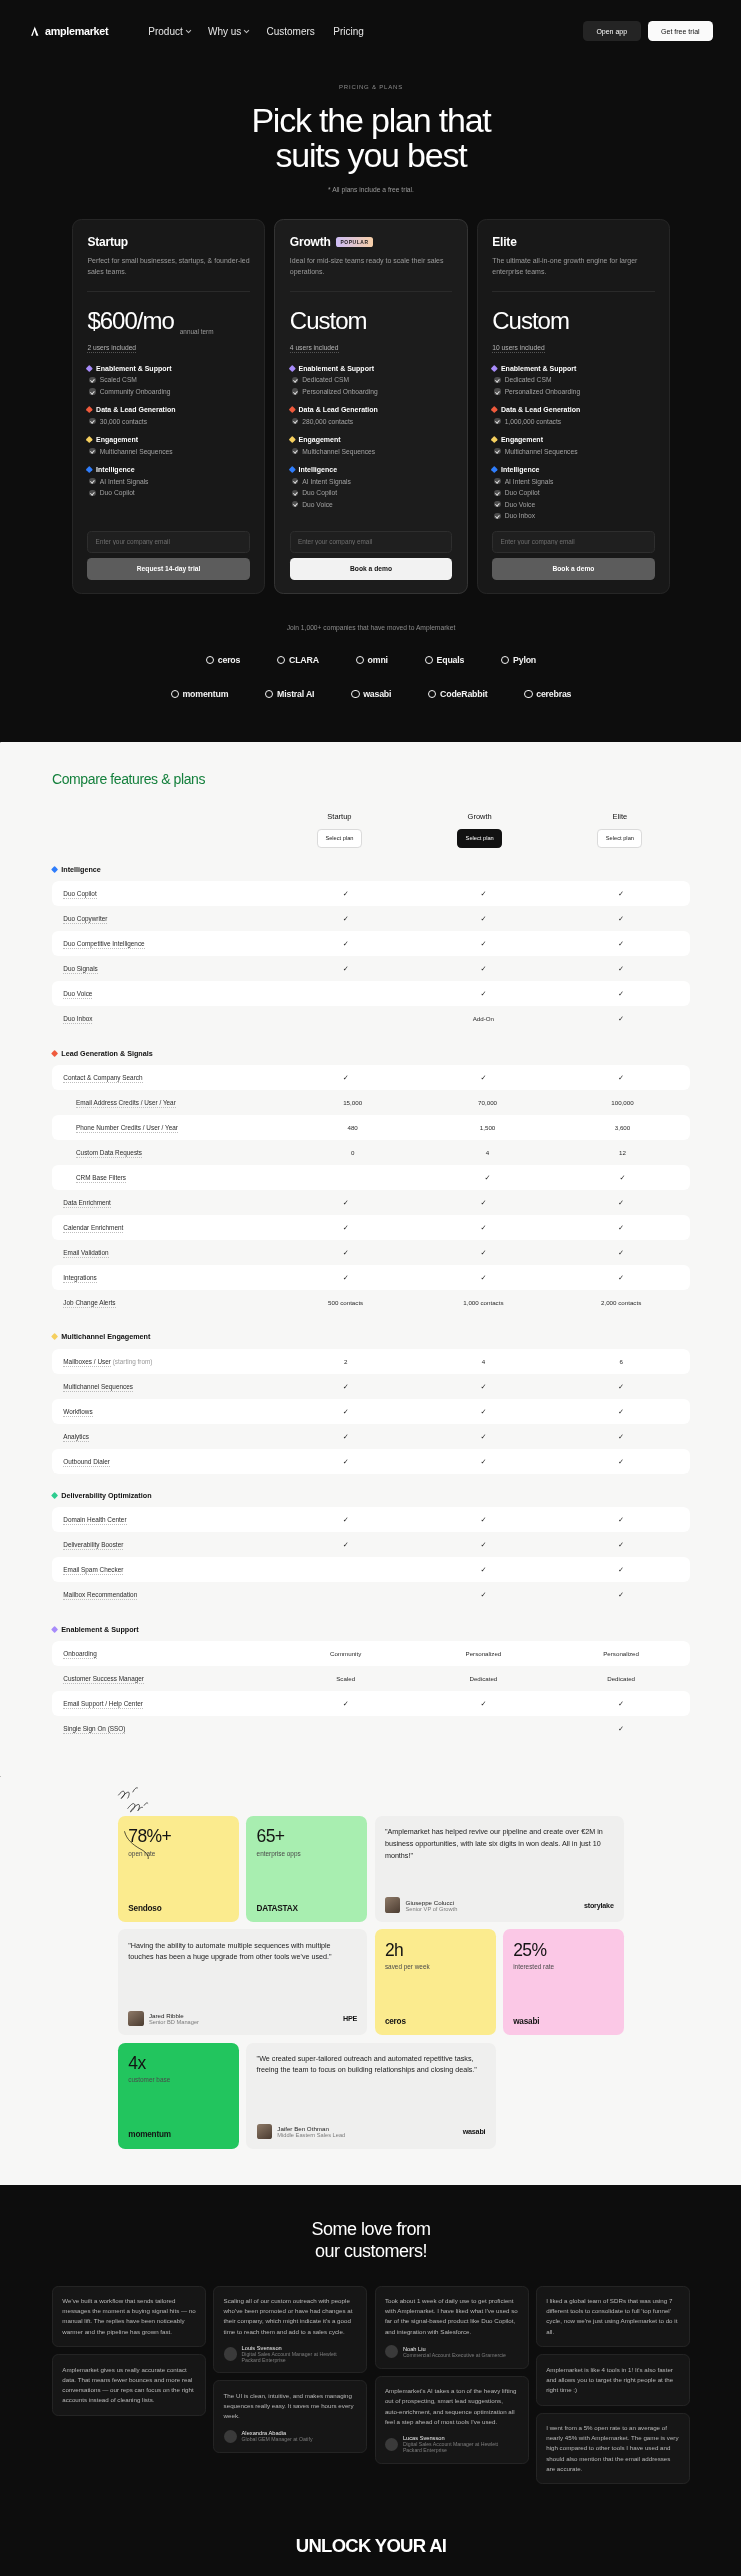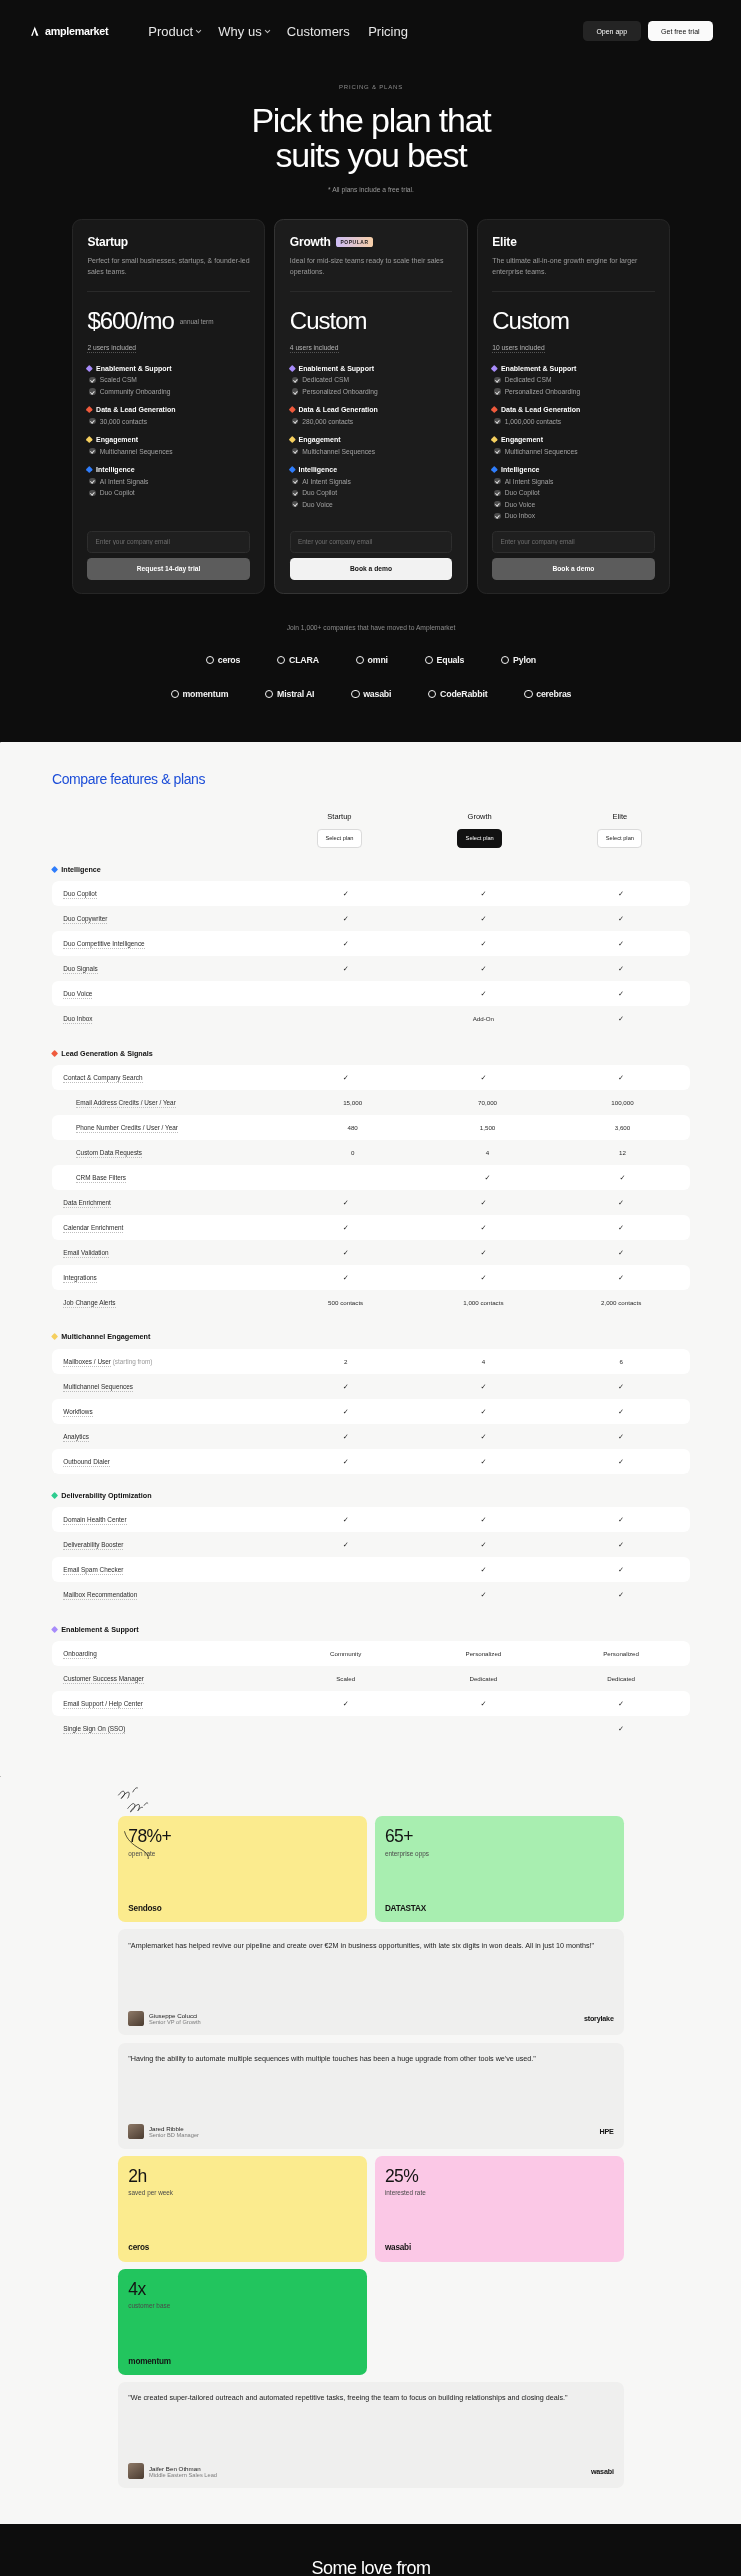--- a/index.html
+++ b/index.html
@@ -7,42 +7,42 @@
   body{width:742px;overflow-x:hidden}
   .wrap{width:742px;position:relative}
 
   
   .header{height:62px;display:flex;align-items:center;padding:0 29px;background:#0d0d0d;position:relative;z-index:20}
   .logo{display:flex;align-items:center;gap:3.6px}
   .logo-mark{width:12.4px;height:12.4px;position:relative}
   .logo-mark:before{content:"";position:absolute;left:1.5px;top:1px;width:0;height:0;border-left:4.6px solid transparent;border-right:4.6px solid transparent;border-bottom:10.8px solid #fff;clip-path:polygon(0 100%,50% 0,100% 100%,72% 100%,50% 42%,28% 100%)}
   .logo-text{color:#fff;font-size:10.8px;font-weight:600;letter-spacing:-0.3px}
   .nav{display:flex;align-items:center;gap:18.5px;margin-left:40px}
-  .nav a{color:#e7e7e7;font-size:13px;text-decoration:none;display:flex;align-items:center;gap:3.1px}
+  .nav a{color:#e7e7e7;font-size:10px;text-decoration:none;display:flex;align-items:center;gap:3.1px}
   .chev{display:inline-block;width:3.6px;height:3.6px;border-right:0.7px solid #bdbdbd;border-bottom:0.7px solid #bdbdbd;transform:rotate(45deg) translateY(-1px)}
   .hd-actions{margin-left:auto;display:flex;align-items:center;gap:7.2px}
   .btn-dark{background:#242424;color:#fff;border:none;border-radius:4.6px;padding:6.7px 13.4px;font-size:7px;font-family:inherit;cursor:pointer}
   .btn-light{background:#fafafa;color:#111;border:none;border-radius:4.6px;padding:6.7px 13.4px;font-size:7px;font-family:inherit;cursor:pointer}
 
   
   .hero{text-align:center;padding:21.6px 0 2.1px}
   .eyebrow{color:#8c8c8c;font-size:6px;letter-spacing:0.8px;text-transform:uppercase}
   .hero h1{color:#fff;font-size:34px;line-height:1.03;letter-spacing:-1.2px;font-weight:500;margin-top:13.4px}
   .hero-sub{color:#9a9a9a;font-size:6.7px;margin-top:13.4px}
 
   
   .plans{display:flex;gap:9.3px;justify-content:center;margin-top:23px;padding:0 72px}
   .card{flex:1;background:#181818;border:0.5px solid #262626;border-radius:9.3px;padding:15.5px 14.4px 13.4px;display:flex;flex-direction:column;min-height:361px}
   .card.featured{background:#1c1c1c;border-color:#343434}
   .plan-top{display:flex;align-items:center;gap:5.2px}
   .plan-name{color:#fff;font-size:12px;font-weight:600;letter-spacing:-0.2px}
   .badge{font-size:4.9px;letter-spacing:0.6px;font-weight:700;color:#1a1a1a;background:linear-gradient(90deg,#cdbdf5,#f7cfa8);border-radius:2.6px;padding:2.1px 4.6px}
   .plan-desc{color:#9c9c9c;font-size:7px;line-height:1.5;margin-top:7.2px;min-height:21.6px}
   .divider{height:0.5px;background:#2a2a2a;margin:13.4px 0 0}
-  .price{color:#fff;font-size:24px;font-weight:500;letter-spacing:-1px;margin-top:15.5px;display:flex;align-items:center;gap:6px}
+  .price{color:#fff;font-size:24px;font-weight:500;letter-spacing:-1px;margin-top:15.5px;display:flex;align-items:flex-end;gap:6px}
   .price small{font-size:6.4px;color:#9a9a9a;letter-spacing:0;font-weight:400}
   .users{color:#b5b5b5;font-size:6.7px;margin-top:9.3px;border-bottom:0.5px dotted #555;display:inline-block;padding-bottom:1px;align-self:flex-start}
   .fgroup{margin-top:11.3px}
   .fgroup-title{display:flex;align-items:center;gap:4.1px;color:#fff;font-size:7px;font-weight:600}
   .dia{width:4.6px;height:4.6px;transform:rotate(45deg);border-radius:0.8px;flex:none}
   .fitem{display:flex;align-items:center;gap:4.1px;color:#a3a3a3;font-size:6.7px;margin-top:4.6px;padding-left:2.1px}
   .chk{width:6.2px;height:6.2px;border-radius:50%;background:#4c4c4c;position:relative;flex:none}
   .chk:after{content:"";position:absolute;left:1.8px;top:1.2px;width:1.5px;height:2.8px;border-right:0.7px solid #dcdcdc;border-bottom:0.7px solid #dcdcdc;transform:rotate(42deg)}
   .card-foot{margin-top:auto;padding-top:11.3px}
   .email-input{width:100%;background:#1f1f1f;border:0.5px solid #2e2e2e;border-radius:4.6px;padding:6.7px 7.2px;color:#cfcfcf;font-size:6.4px;font-family:inherit;outline:none}
@@ -52,21 +52,21 @@
 
   
   .logowall{padding:30px 0 43px;text-align:center}
   .logowall .lw-title{color:#8d8d8d;font-size:6.7px}
   .lw-row{display:flex;justify-content:center;align-items:center;gap:37px;margin-top:24px;flex-wrap:wrap}
   .lw{color:#fff;font-size:8.8px;font-weight:700;letter-spacing:-0.2px;display:flex;align-items:center;gap:3.6px;opacity:.95}
   .lw .mk{width:8.2px;height:8.2px;border-radius:50%;border:1px solid #fff;display:inline-block;flex:none}
 
   
   .compare{background:#f7f7f6;padding:29px 52px 36px;border-radius:1px}
-  .compare h2{color:#1d4ed8;font-size:14px;letter-spacing:-0.4px;font-weight:500}
+  .compare h2{color:#15803d;font-size:14px;letter-spacing:-0.4px;font-weight:500}
   .thead{display:flex;margin-top:25px;align-items:flex-start}
   .thead .spacer{flex:1.55}
   .thcol{flex:1;text-align:center}
   .thcol .tn{color:#111;font-size:7.5px;font-weight:500}
   .selbtn{margin-top:8.2px;border-radius:4.1px;padding:5.2px 0;width:45px;font-size:5.7px;font-family:inherit;cursor:pointer;border:0.5px solid #dadada;background:#fff;color:#222}
   .selbtn.dark{background:#111;color:#fff;border-color:#111}
   .grp{margin-top:17.5px;display:flex;align-items:center;gap:4.1px}
   .grp .gl{color:#111;font-size:7.2px;font-weight:600}
   .rows{margin-top:7.2px;border-radius:6.2px;overflow:hidden}
   .row{display:flex;align-items:center;min-height:25px}
@@ -75,21 +75,21 @@
   .row.indent .rl{padding-left:24px}
   .row .rl u{text-decoration:none;border-bottom:0.5px dotted #bdbdbd;padding-bottom:1px}
   .row .rl .muted{color:#9a9a9a}
   .rc{flex:1;text-align:center;color:#2a2a2a;font-size:6.2px}
   .tick{font-size:7.2px;color:#1a1a1a}
 
   
   .results{background:#f7f7f6;padding:17.5px 0 36px;position:relative}
   .results h2{text-align:center;color:#111;font-size:14px;line-height:1.25;letter-spacing:-0.4px;font-weight:500}
   .scribble{position:absolute;left:112px;top:5.2px;width:103px;height:77px;color:#111}
-  .grid{display:grid;grid-template-columns:repeat(2,1fr);gap:7.2px;padding:0 118px;margin-top:21.6px}
+  .grid{display:grid;grid-template-columns:repeat(4,1fr);gap:7.2px;padding:0 118px;margin-top:21.6px}
   .tile{border-radius:7.2px;padding:10.3px 10.3px 9.3px;min-height:106px;display:flex;flex-direction:column}
   .tile .big{font-size:17.5px;font-weight:500;letter-spacing:-0.6px;color:#141414}
   .tile .lbl{font-size:6.4px;color:#4a4a4a;margin-top:2.1px}
   .tile .brand{margin-top:auto;font-size:8.2px;font-weight:800;letter-spacing:-0.2px;color:#141414;display:flex;align-items:center;gap:3.1px}
   .tile.quote{grid-column:span 2;background:#efefee}
   .qtext{color:#1a1a1a;font-size:7.2px;line-height:1.62}
   .qfoot{margin-top:auto;display:flex;align-items:center;gap:5.2px;padding-top:9.3px}
   .av{width:15.5px;height:15.5px;border-radius:2.6px;background:linear-gradient(145deg,#8e7a68,#4a3b30);flex:none}
   .qn{font-size:6.2px;color:#1a1a1a}
   .qr{font-size:5.7px;color:#7c7c7c}

